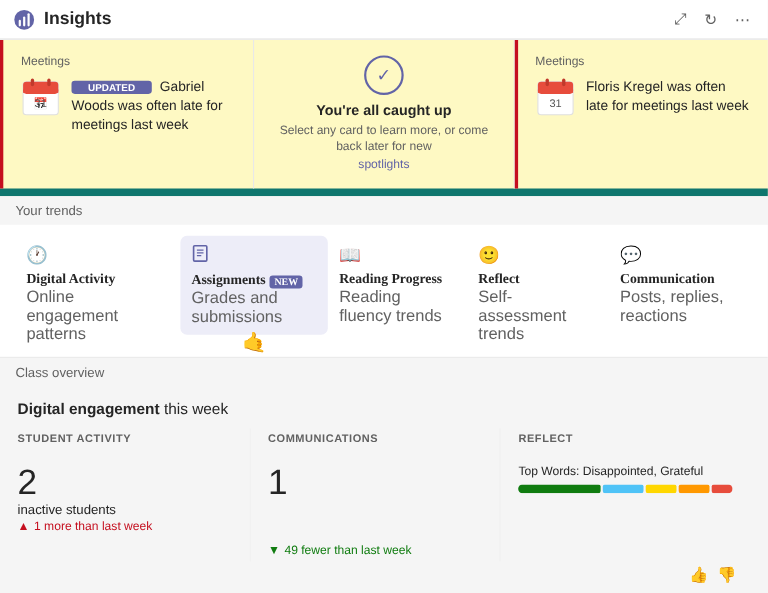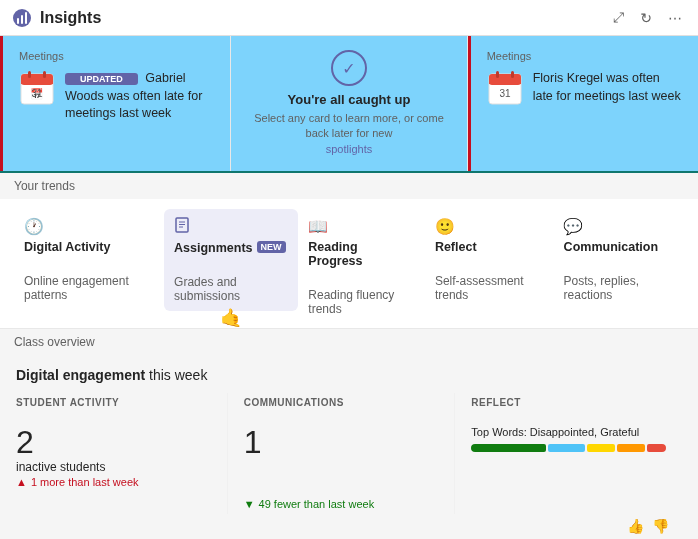--- a/index.html
+++ b/index.html
@@ -47,23 +47,23 @@
       border: none;
       cursor: pointer;
       color: #616161;
       font-size: 14px;
       padding: 2px 4px;
       border-radius: 4px;
     }
 
     
     .spotlight-section {
-      background: #7dd3fc;
+      background: #fef9c3;
       padding: 0;
-      border-bottom: 2px solid #0f766e;
+      border-bottom: 7px solid #0f766e;
     }
     .spotlight-cards {
       display: flex;
       gap: 0;
     }
     .spotlight-card {
       flex: 1;
       padding: 14px 16px;
       border-right: 1px solid #e8e8e8;
       min-height: 90px;
@@ -172,36 +172,36 @@
     .report-tab-icon {
       font-size: 16px;
       color: #6264a7;
       margin-bottom: 4px;
     }
     .report-tab-title {
       font-size: 12.5px;
       font-weight: 600;
       color: #252525;
       display: flex;
-      align-items: flex-start;
+      align-items: flex-end;
       gap: 4px;
+      font-family: Liberation Serif, serif;
     }
     .new-badge {
       background: #6264a7;
       color: #fff;
       font-size: 9px;
       font-weight: 700;
       padding: 1px 4px;
       border-radius: 3px;
       text-transform: uppercase;
     }
     .report-tab-sub {
-      font-size: 12px;
+      font-size: 15px;
       color: #616161;
-      margin-top: 20px;
     }
     .cursor-hand {
       position: absolute;
       bottom: -18px;
       left: 50%;
       font-size: 18px;
       transform: translateX(-50%);
       pointer-events: none;
     }
     .overview-section {

